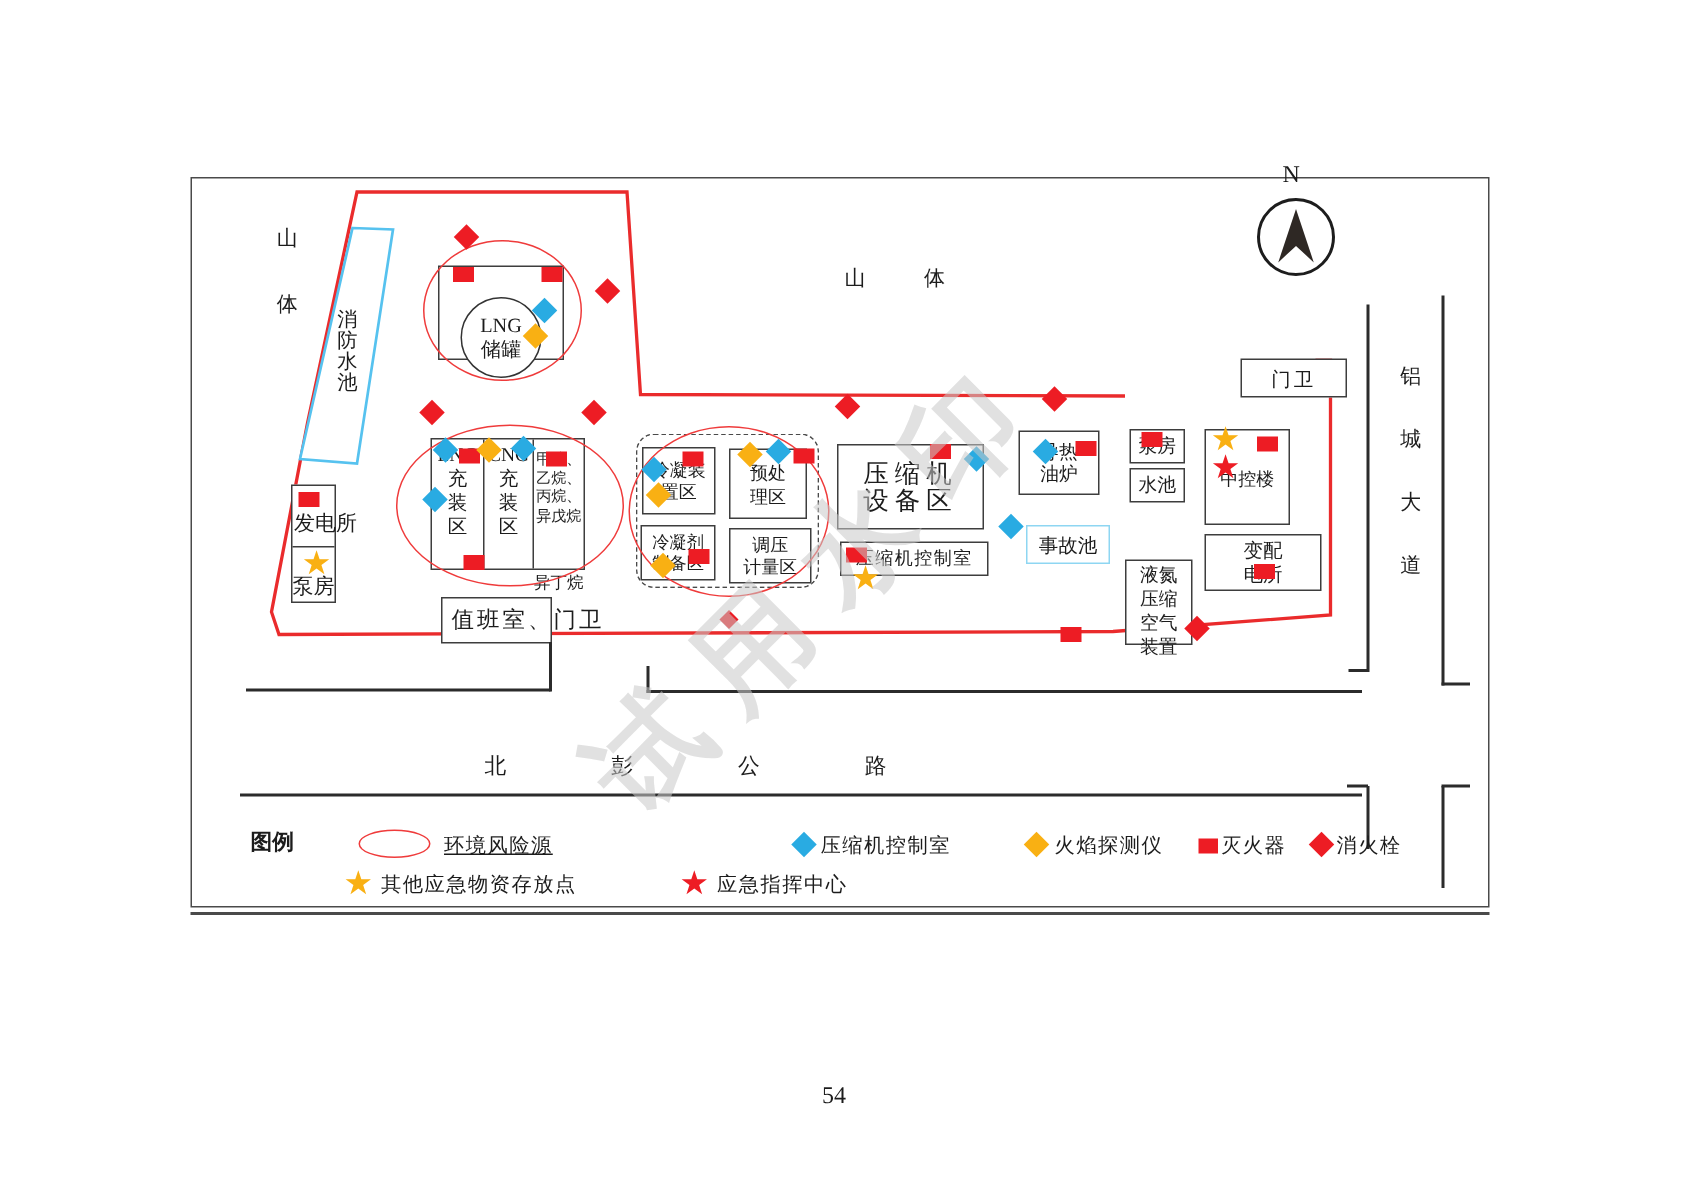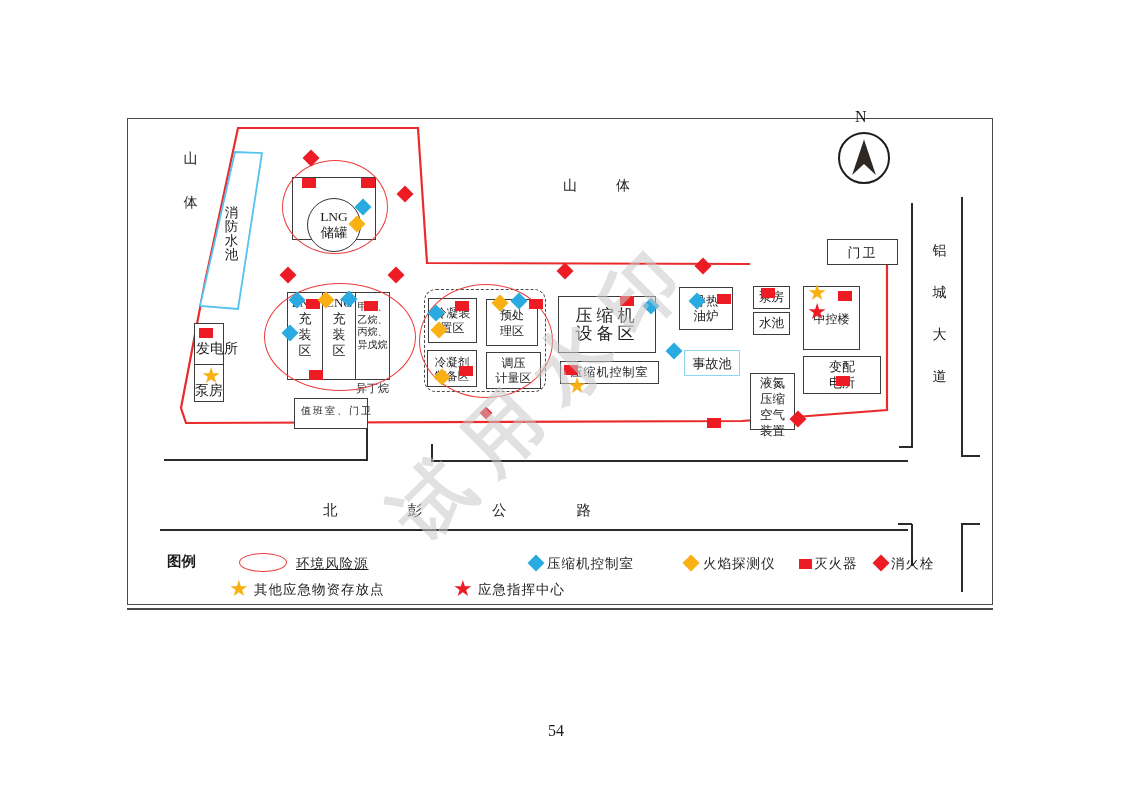--- a/index.html
+++ b/index.html
@@ -113,21 +113,21 @@
     <div style="flex:1;text-align:center;">
       <div class="lbl pre" style="font-size:10px;line-height:12.5px;margin-top:8px;">甲烷、
 乙烷、
 丙烷、
 异戊烷</div>
     </div>
   </div>
   <div class="abs nowrap" style="left:356px;top:381px;font-size:11px;">异丁烷</div>
 
   <div class="bx" style="left:294px;top:398px;width:74px;height:31px;"></div>
-  <div class="abs nowrap" style="left:301px;top:404px;font-size:10px;letter-spacing:2px;">值班室、门卫</div>
+  <div class="abs nowrap" style="left:301px;top:404px;font-size:15px;letter-spacing:2px;">值班室、门卫</div>
 
   <div class="dashedzone" style="left:424px;top:289px;width:122px;height:103px;"></div>
   <div class="bx" style="left:428px;top:298px;width:49px;height:45px;">
     <div class="lbl pre" style="font-size:12px;">冷凝装
 置区</div>
   </div>
   <div class="bx" style="left:486px;top:299px;width:52px;height:47px;">
     <div class="lbl pre" style="font-size:12px;line-height:16px;">预处
 理区</div>
   </div>

